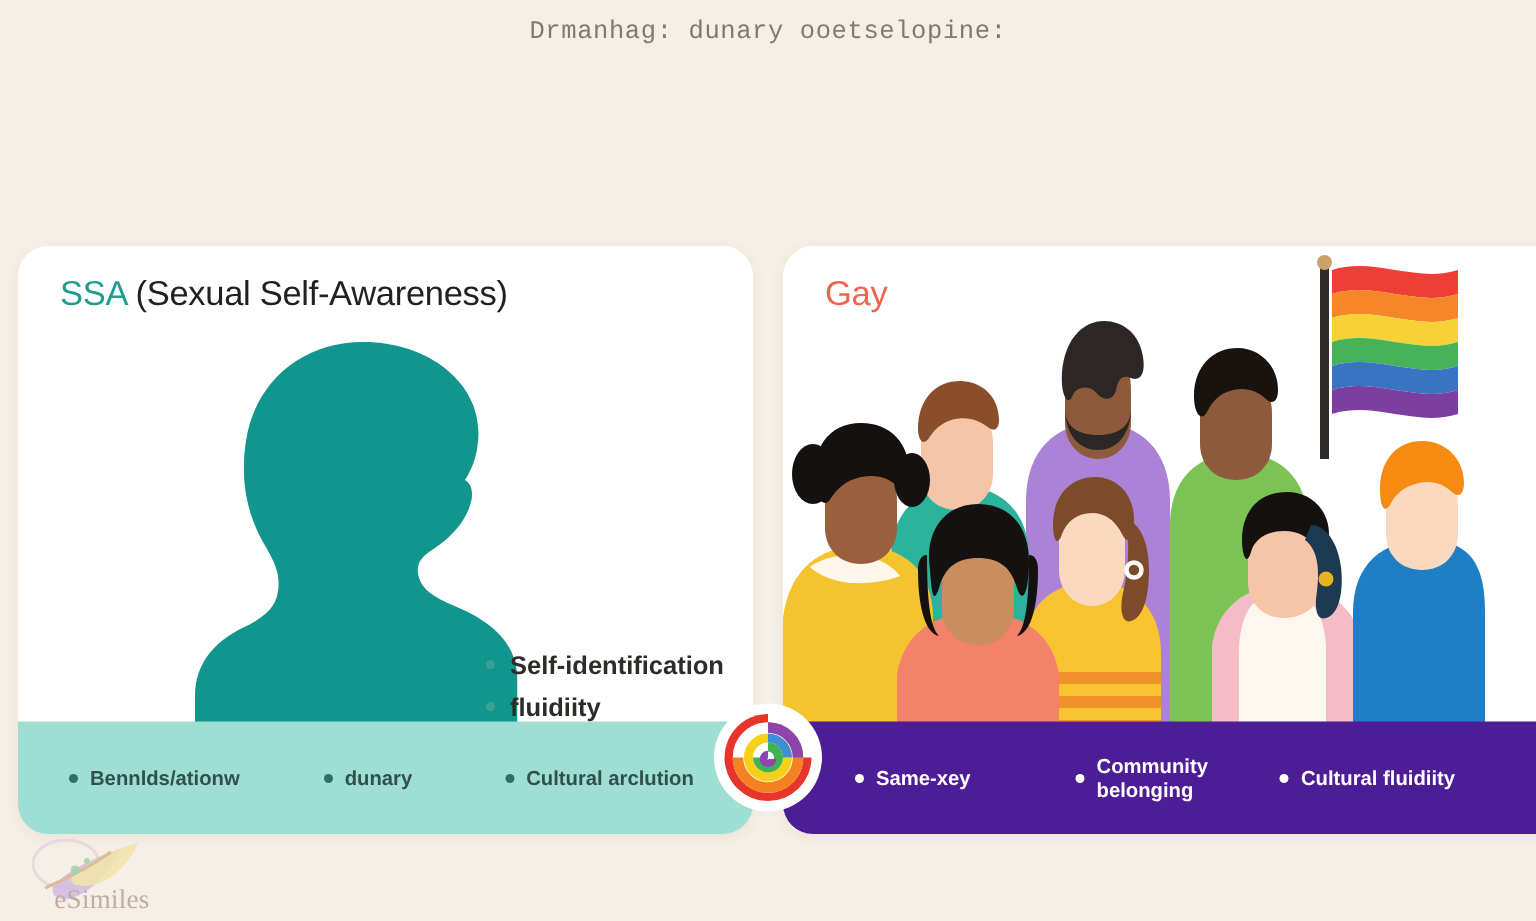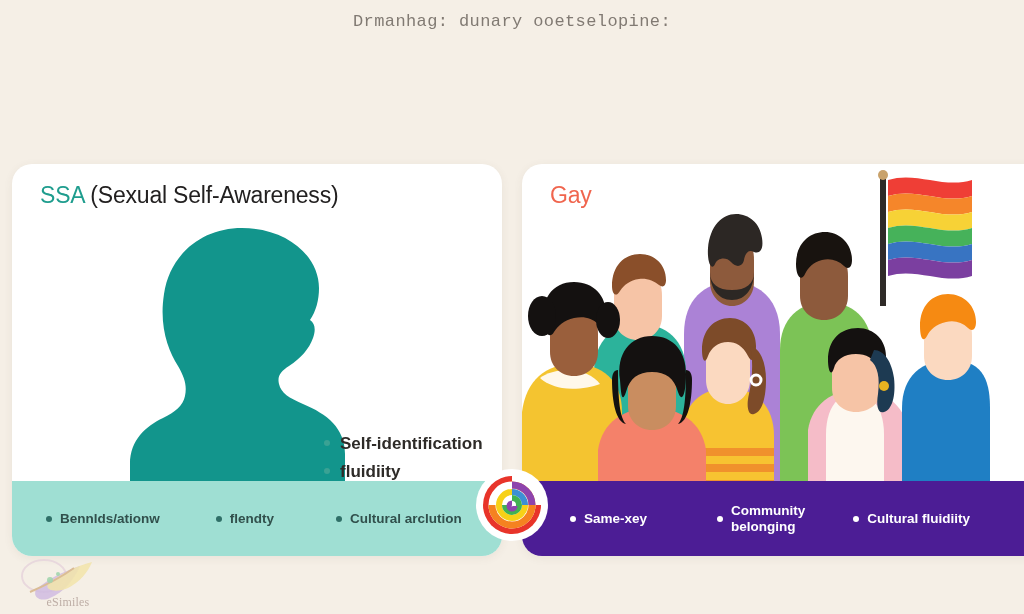--- a/index.html
+++ b/index.html
@@ -191,21 +191,21 @@
     height: 58px;
     z-index: 60;
     opacity: .92;
   }
   .wm-text {
     position: absolute;
     left: 0; bottom: 2px;
     width: 124px;
     text-align: center;
     font-family: "Liberation Serif", serif;
-    font-size: 12px;
+    font-size: 18px;
     color: #b9a8a0;
     letter-spacing: .2px;
   }
 </style>
 </head>
 <body>
 
 <div class="header">
   <div class="subtitle">Drmanhag: dunary ooetselopine:</div>
 </div>
@@ -236,21 +236,21 @@
       <li>Non-ipnary Inclusion</li>
     </ul>
 
     <div class="strip strip-teal">
       <span class="tag">
         <span class="dot"></span>
         <span>Bennlds/ationw</span>
       </span>
       <span class="tag">
         <span class="dot"></span>
-        <span>flendty</span>
+        <span>dunary</span>
       </span>
       <span class="tag">
         <span class="dot"></span>
         <span>Cultural arclution</span>
       </span>
     </div>
   </div>
 
   <div class="card card-right">
 

